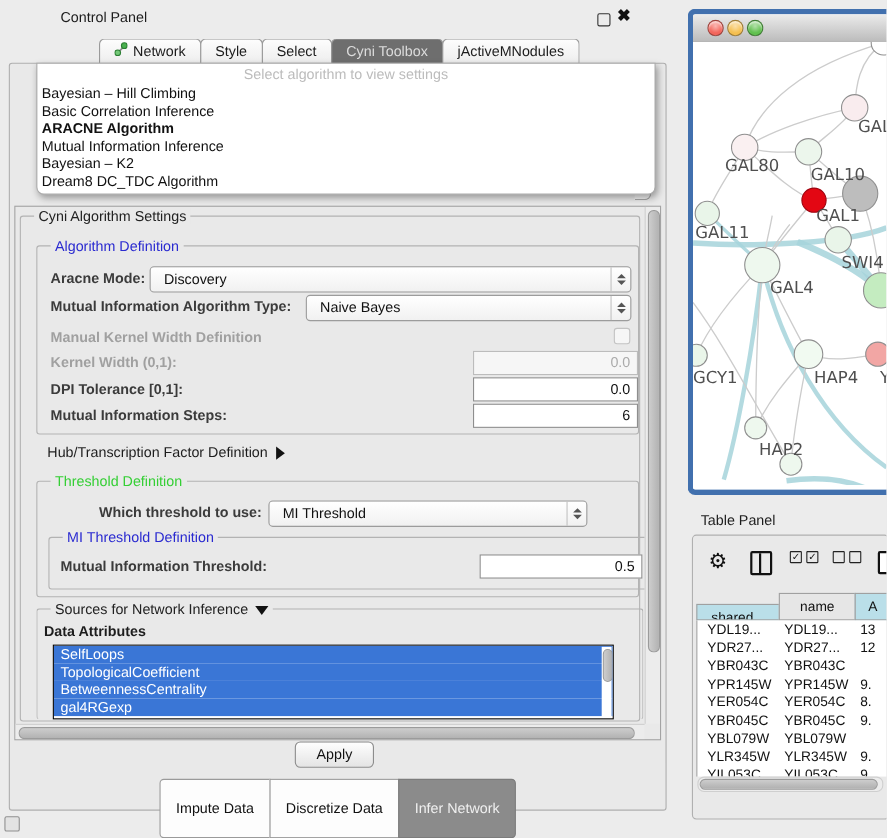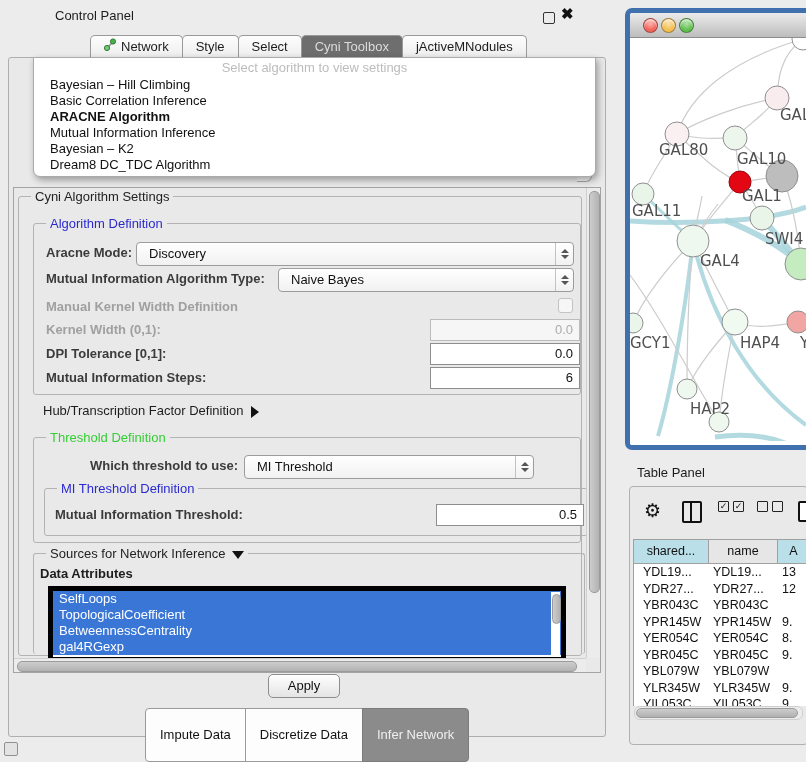--- a/index.html
+++ b/index.html
@@ -47,38 +47,38 @@
   .checkbox{position:absolute;width:13px;height:13px;border:1px solid #c3c3c3;border-radius:3px;background:#f6f6f6;}
 
   
   #settings-pane{left:13px;top:187px;width:586px;height:484px;border:1px solid #a3a3a3;background:#e9e9e9;overflow:hidden;}
   .sb-track-v{position:absolute;background:#ececec;border-left:1px solid #cfcfcf;}
   .sb-thumb{position:absolute;background:linear-gradient(90deg,#cdcdcd,#b2b2b2);border:1px solid #9b9b9b;border-radius:5px;}
   .sb-track-h{position:absolute;background:#ececec;border-top:1px solid #cfcfcf;}
   .sb-thumb-h{position:absolute;background:linear-gradient(#cdcdcd,#b2b2b2);border:1px solid #9b9b9b;border-radius:5px;}
 
   
-  #attr-list{position:absolute;background:#fff;border:5px solid #000000;overflow:hidden;}
+  #attr-list{position:absolute;background:#fff;border:1px solid #000000;overflow:hidden;}
   .attr-item{height:16px;line-height:16px;padding-left:6px;color:#fff;font-size:13px;}
 
   
   #apply-btn{left:268px;top:674px;width:70px;height:22px;border:1px solid #8d8d8d;border-radius:5px;
              background:linear-gradient(#fefefe,#e4e4e4);text-align:center;line-height:22px;font-size:13px;color:#111;}
   #bottom-tabbar{left:145px;top:708px;height:22px;display:flex;}
   .btab{height:20px;line-height:20px;padding:16px 14px;background:#fdfdfd;border:1px solid #9a9a9a;
         margin-right:-1px;font-size:13px;color:#111;}
   .btab:first-child{border-radius:4px 0 0 4px;}
   .btab:last-child{border-radius:0 4px 4px 0;}
   .btab.selected{background:#8b8b8b;color:#efefef;border-color:#7c7c7c;}
 
   
   #algo-popup{left:17px;top:57px;width:561px;height:118px;background:#fff;border:1px solid #ababab;
               border-radius:0 0 7px 7px;box-shadow:2px 3px 7px rgba(0,0,0,.35);z-index:50;margin-left:16px;}
   #algo-placeholder{height:19px;line-height:19px;text-align:center;color:#bcbcbc;font-size:13px;}
-  .algo-item{height:16px;line-height:16px;padding-left:16px;font-size:13px;color:#111;white-space:nowrap;}
+  .algo-item{height:16px;line-height:16px;padding-left:4px;font-size:13px;color:#111;white-space:nowrap;}
   .algo-item.selected{font-weight:bold;}
 
   
   #frag-blue{left:577px;top:94px;width:14px;height:28px;border:2px solid #5693d8;border-left:none;
              border-radius:0 6px 6px 0;background:#e8f0fb;z-index:5;}
   #frag-gray{left:577px;top:156px;width:14px;height:24px;border:1px solid #a8a8a8;border-left:none;
              border-radius:0 6px 6px 0;background:#f4f4f4;z-index:5;}
 
   
   #net-window{left:625px;top:8px;width:181px;height:432px;border:5px solid #4170ae;border-right:none;
@@ -346,21 +346,21 @@
       <div class="mini-cb">✓</div>
         <div class="mini-cb">✓</div>
     </div>
     <div class="ticon cb-pair" id="icon-unchecked">
       <div class="mini-cb"></div>
         <div class="mini-cb"></div>
     </div>
     <div class="ticon" id="icon-partial"></div>
 
     <div id="tbl-head">
-        <div class="hcell hl" style="width: 74px;">shared...</div>
+        <div class="hcell hl" style="width: 74px; margin-top: 10px;">shared...</div>
         <div class="hcell" style="width: 68px;">name</div>
         <div class="hcell hl" style="flex: 1 1 0%;">A</div>
       </div>
     <div id="tbl-body">
         <div class="trow">
           <div class="c1">YDL19...</div>
           <div class="c2">YDL19...</div>
           <div class="c3">13</div>
         </div>
         <div class="trow">

